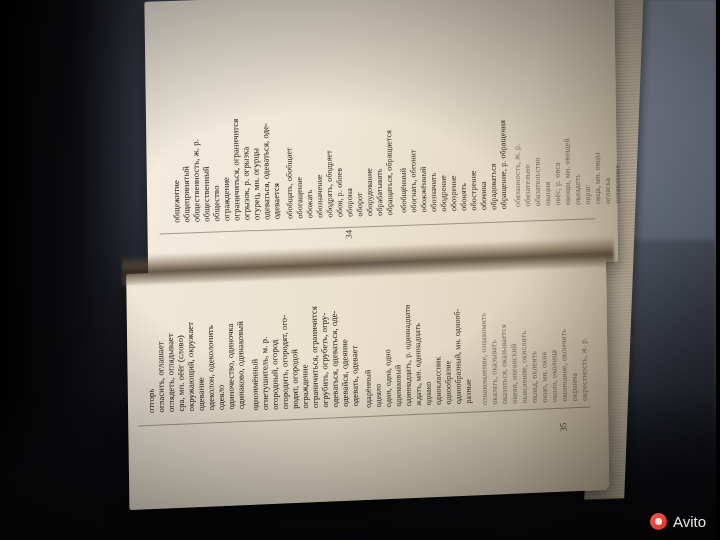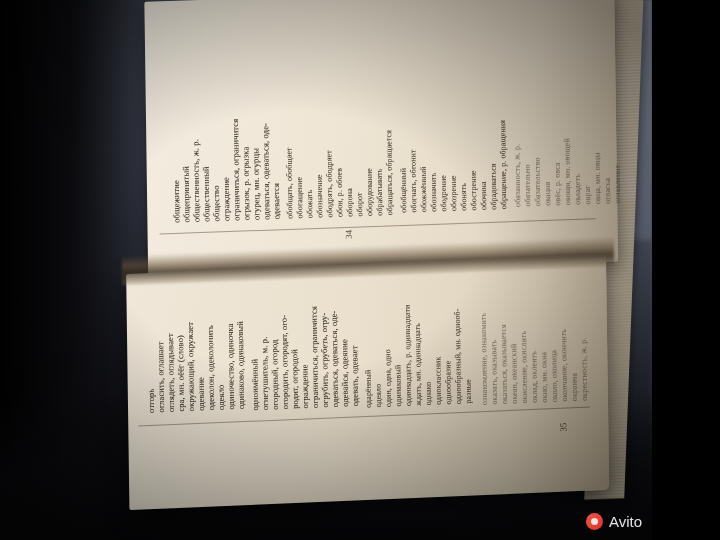--- a/index.html
+++ b/index.html
@@ -1,17 +1,17 @@
 <!DOCTYPE html>
 <html><head>
 <meta charset="utf-8">
 <style>
   html,body{margin:0;padding:0;background:#000;}
   body{width:720px;height:540px;overflow:hidden;font-family:"Liberation Serif",serif;}
-  #scene{position:relative;width:652px;height:540px;overflow:hidden;
+  #scene{position:relative;width:716px;height:540px;overflow:hidden;
         background:
           radial-gradient(120% 90% at 78% 8%, #8d97ab 0%, #5f6877 28%, #3a3f4c 55%, #1d1f27 80%, #0d0e12 100%),
           #101114;}
   
   .shadow-left{position:absolute;left:0;top:0;width:160px;height:540px;
         background:linear-gradient(90deg,#000 0%, #0c0c10 45%, rgba(20,20,26,0.0) 100%);}
   .shadow-bottom{position:absolute;left:0;bottom:0;width:720px;height:150px;
         background:linear-gradient(0deg,#070709 0%, rgba(10,10,14,0.75) 45%, rgba(10,10,14,0) 100%);}
   .cloth{position:absolute;right:0;top:0;width:300px;height:540px;
         background:linear-gradient(200deg,#a9b3c6 0%, #7e8798 35%, #4b515f 70%, #23262f 100%);

